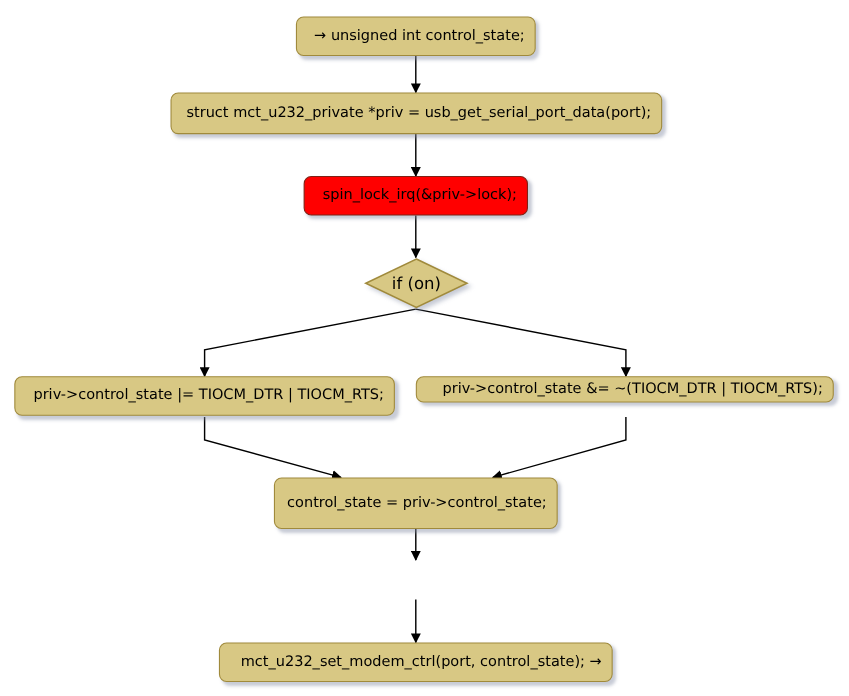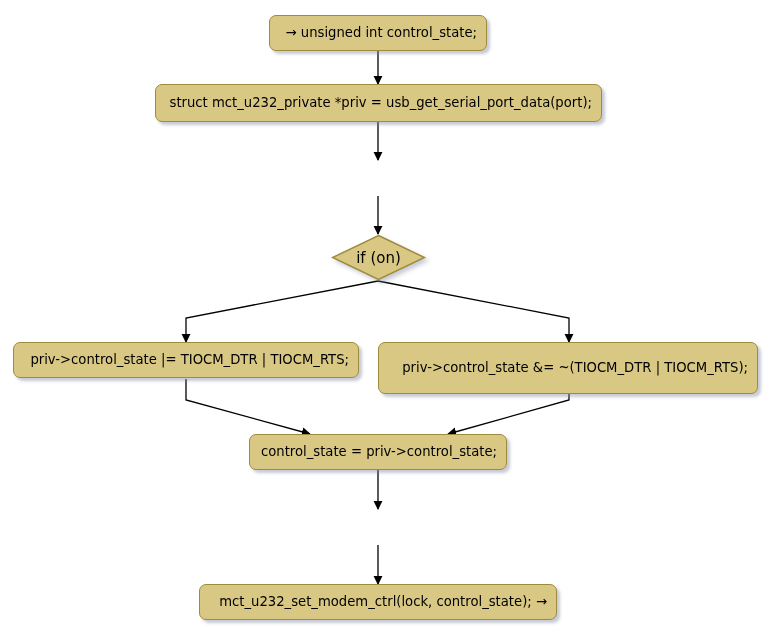--- a/index.html
+++ b/index.html
@@ -106,38 +106,41 @@
   </svg>
 
   <div class="node" style="left:269px; top:15px; width:218px; height:36px;">
     <span class="label">→ unsigned int control_state;</span>
   </div>
 
   <div class="node" style="left:155px; top:84px; width:447px; height:38px;">
     <span class="label">struct mct_u232_private *priv = usb_get_serial_port_data(port);</span>
   </div>
 
+  <div class="node red" style="left:276px; top:160px; width:204px; height:36px;">
+    <span class="label">spin_lock_irq(&amp;priv-&gt;lock);</span>
+  </div>
 
   <div class="diamond-wrap" style="left:331px; top:234px; width:95px; height:47px;">
     <svg width="95" height="47">
       <polygon points="47.5,1.5 93.5,23.5 47.5,45.5 1.5,23.5" fill="#d8c884" stroke="#a08a3c" stroke-width="1.4" style="filter: drop-shadow(3px 3px 2px rgba(130,140,165,0.45));"></polygon>
     </svg>
     <span class="dlabel">if (on)</span>
   </div>
 
   <div class="node" style="left:13px; top:342px; width:346px; height:36px;">
     <span class="label">priv-&gt;control_state |= TIOCM_DTR | TIOCM_RTS;</span>
   </div>
 
-  <div class="node" style="left:378px; top:342px; width:380px; height:52px;">
+  <div class="node" style="left:378px; top:342px; width:380px; height:24px;">
     <span class="label">priv-&gt;control_state &amp;= ~(TIOCM_DTR | TIOCM_RTS);</span>
   </div>
 
-  <div class="node" style="left:249px; top:434px; width:258px; height:36px;">
+  <div class="node" style="left:249px; top:434px; width:258px; height:47px;">
     <span class="label">control_state = priv-&gt;control_state;</span>
   </div>
 
 
   <div class="node" style="left:199px; top:584px; width:358px; height:36px;">
-    <span class="label">mct_u232_set_modem_ctrl(lock, control_state); →</span>
+    <span class="label">mct_u232_set_modem_ctrl(port, control_state); →</span>
   </div>
 
 </div>
 
 </body></html>

